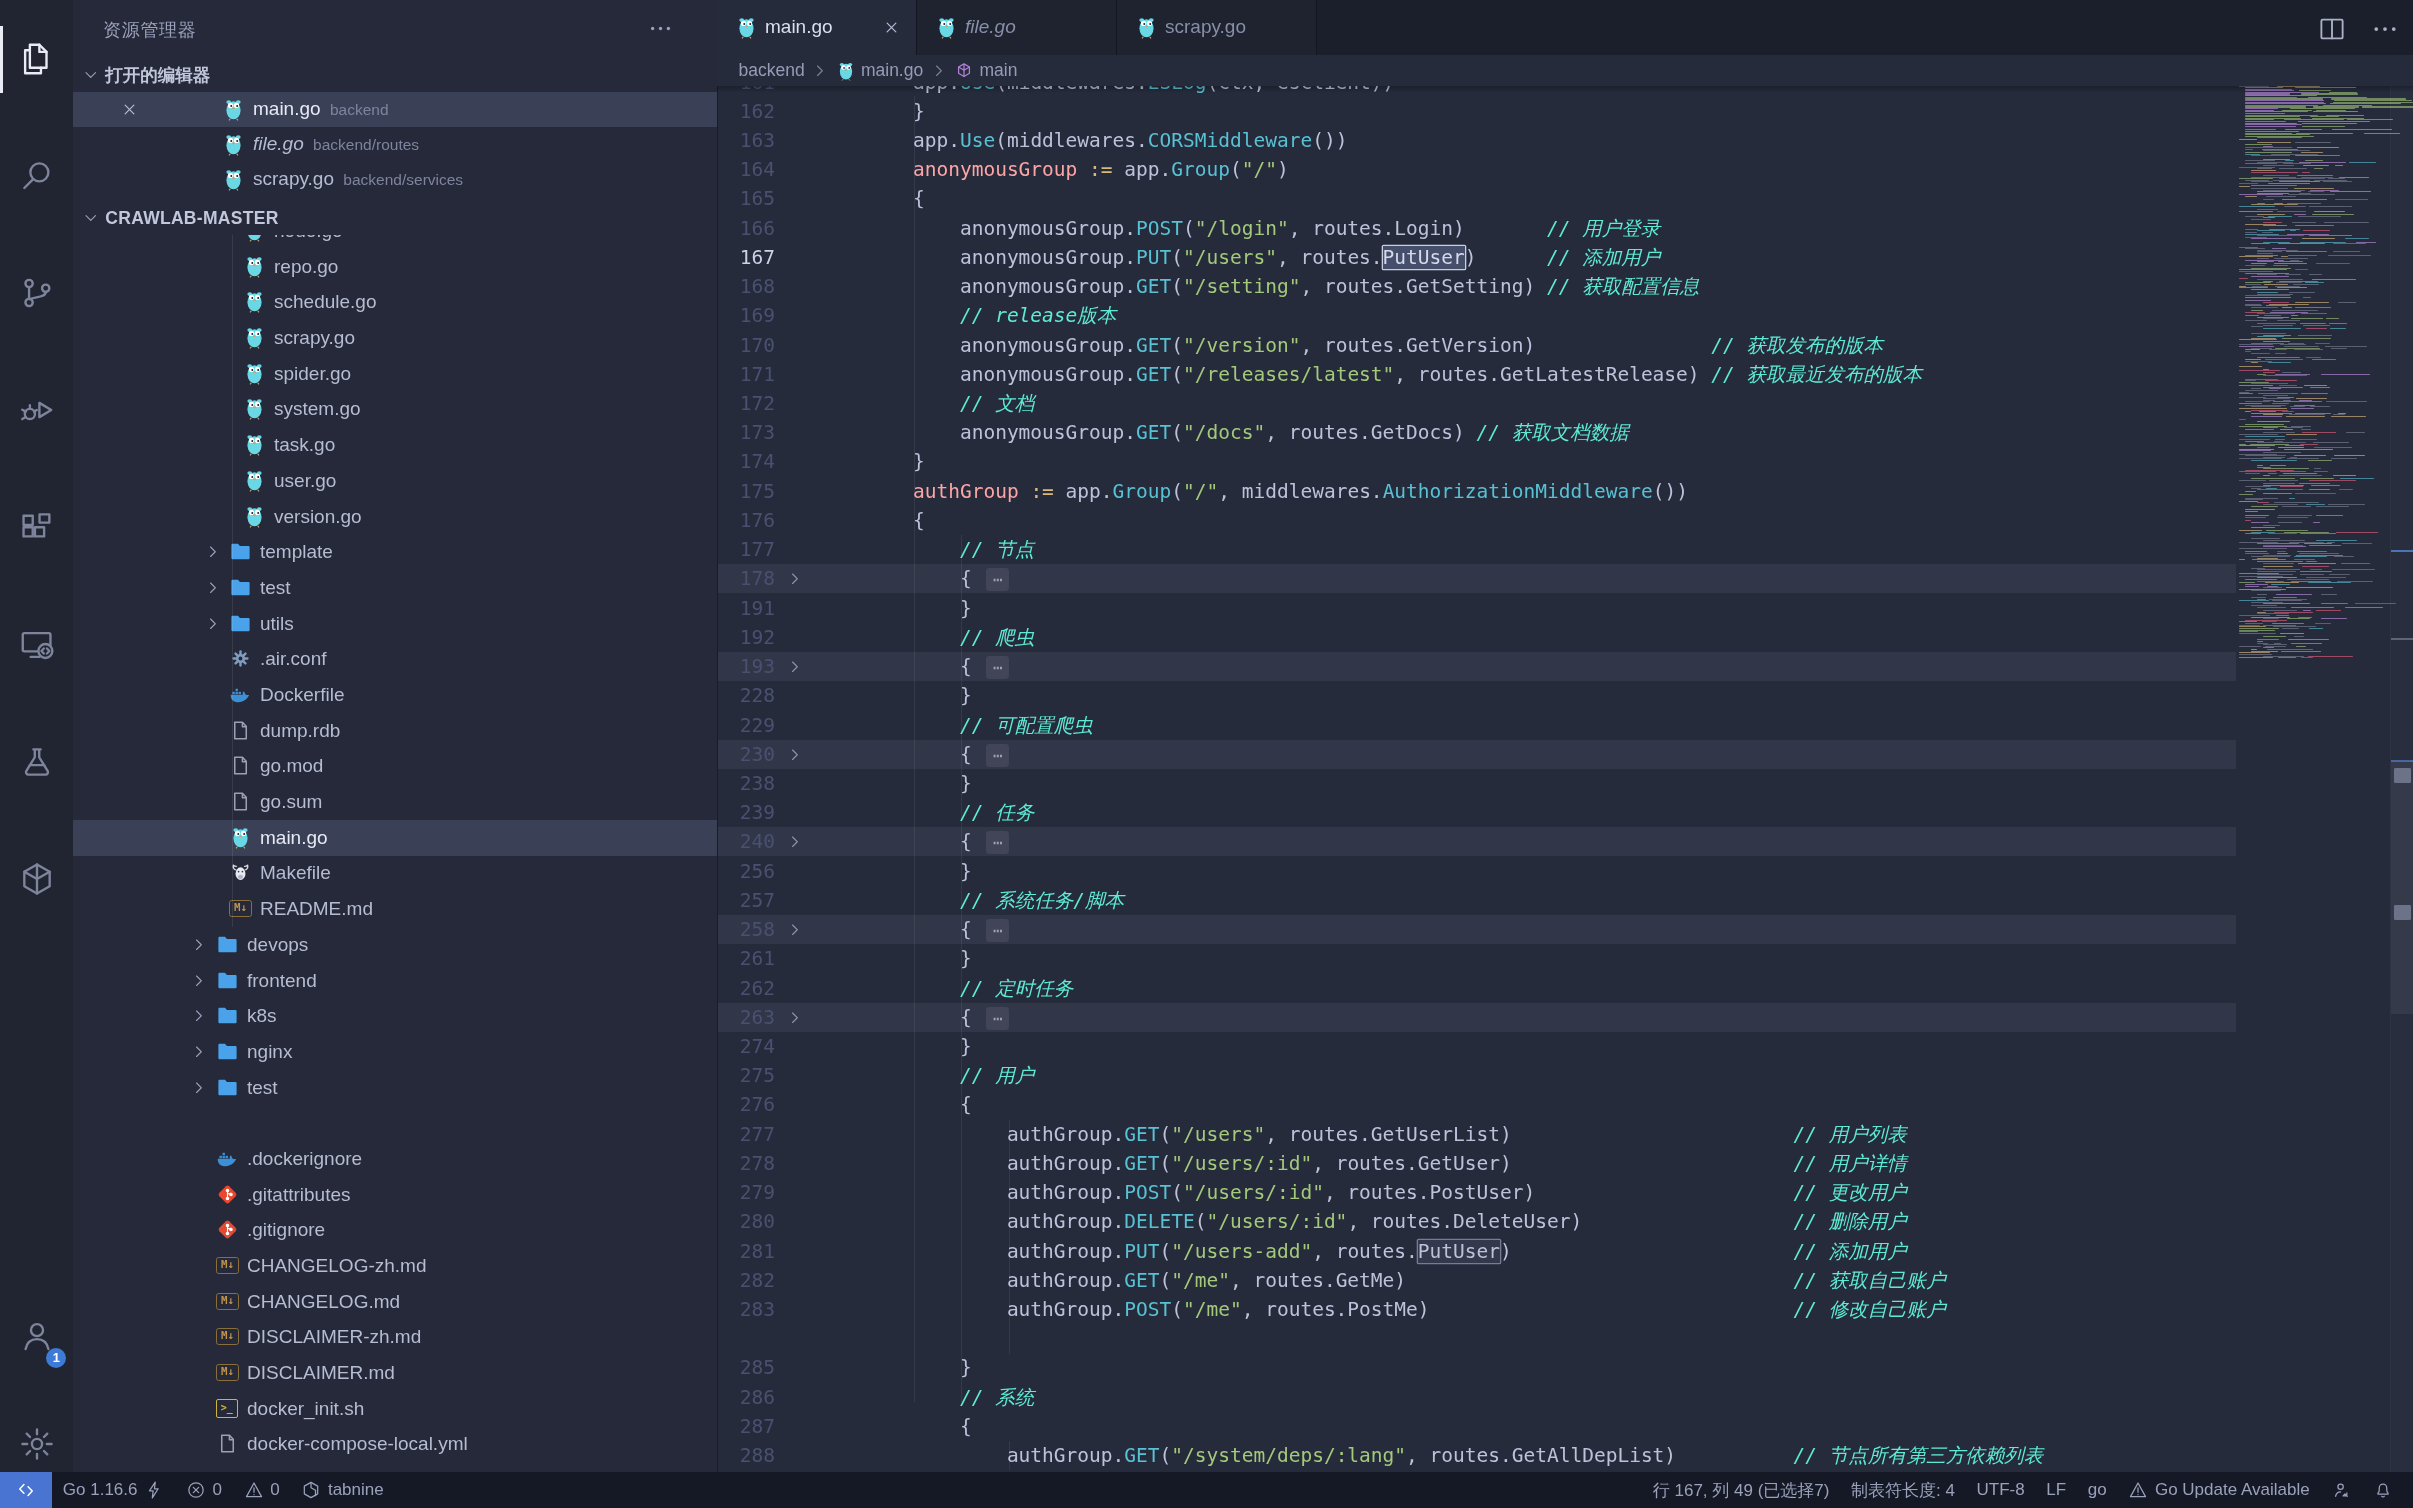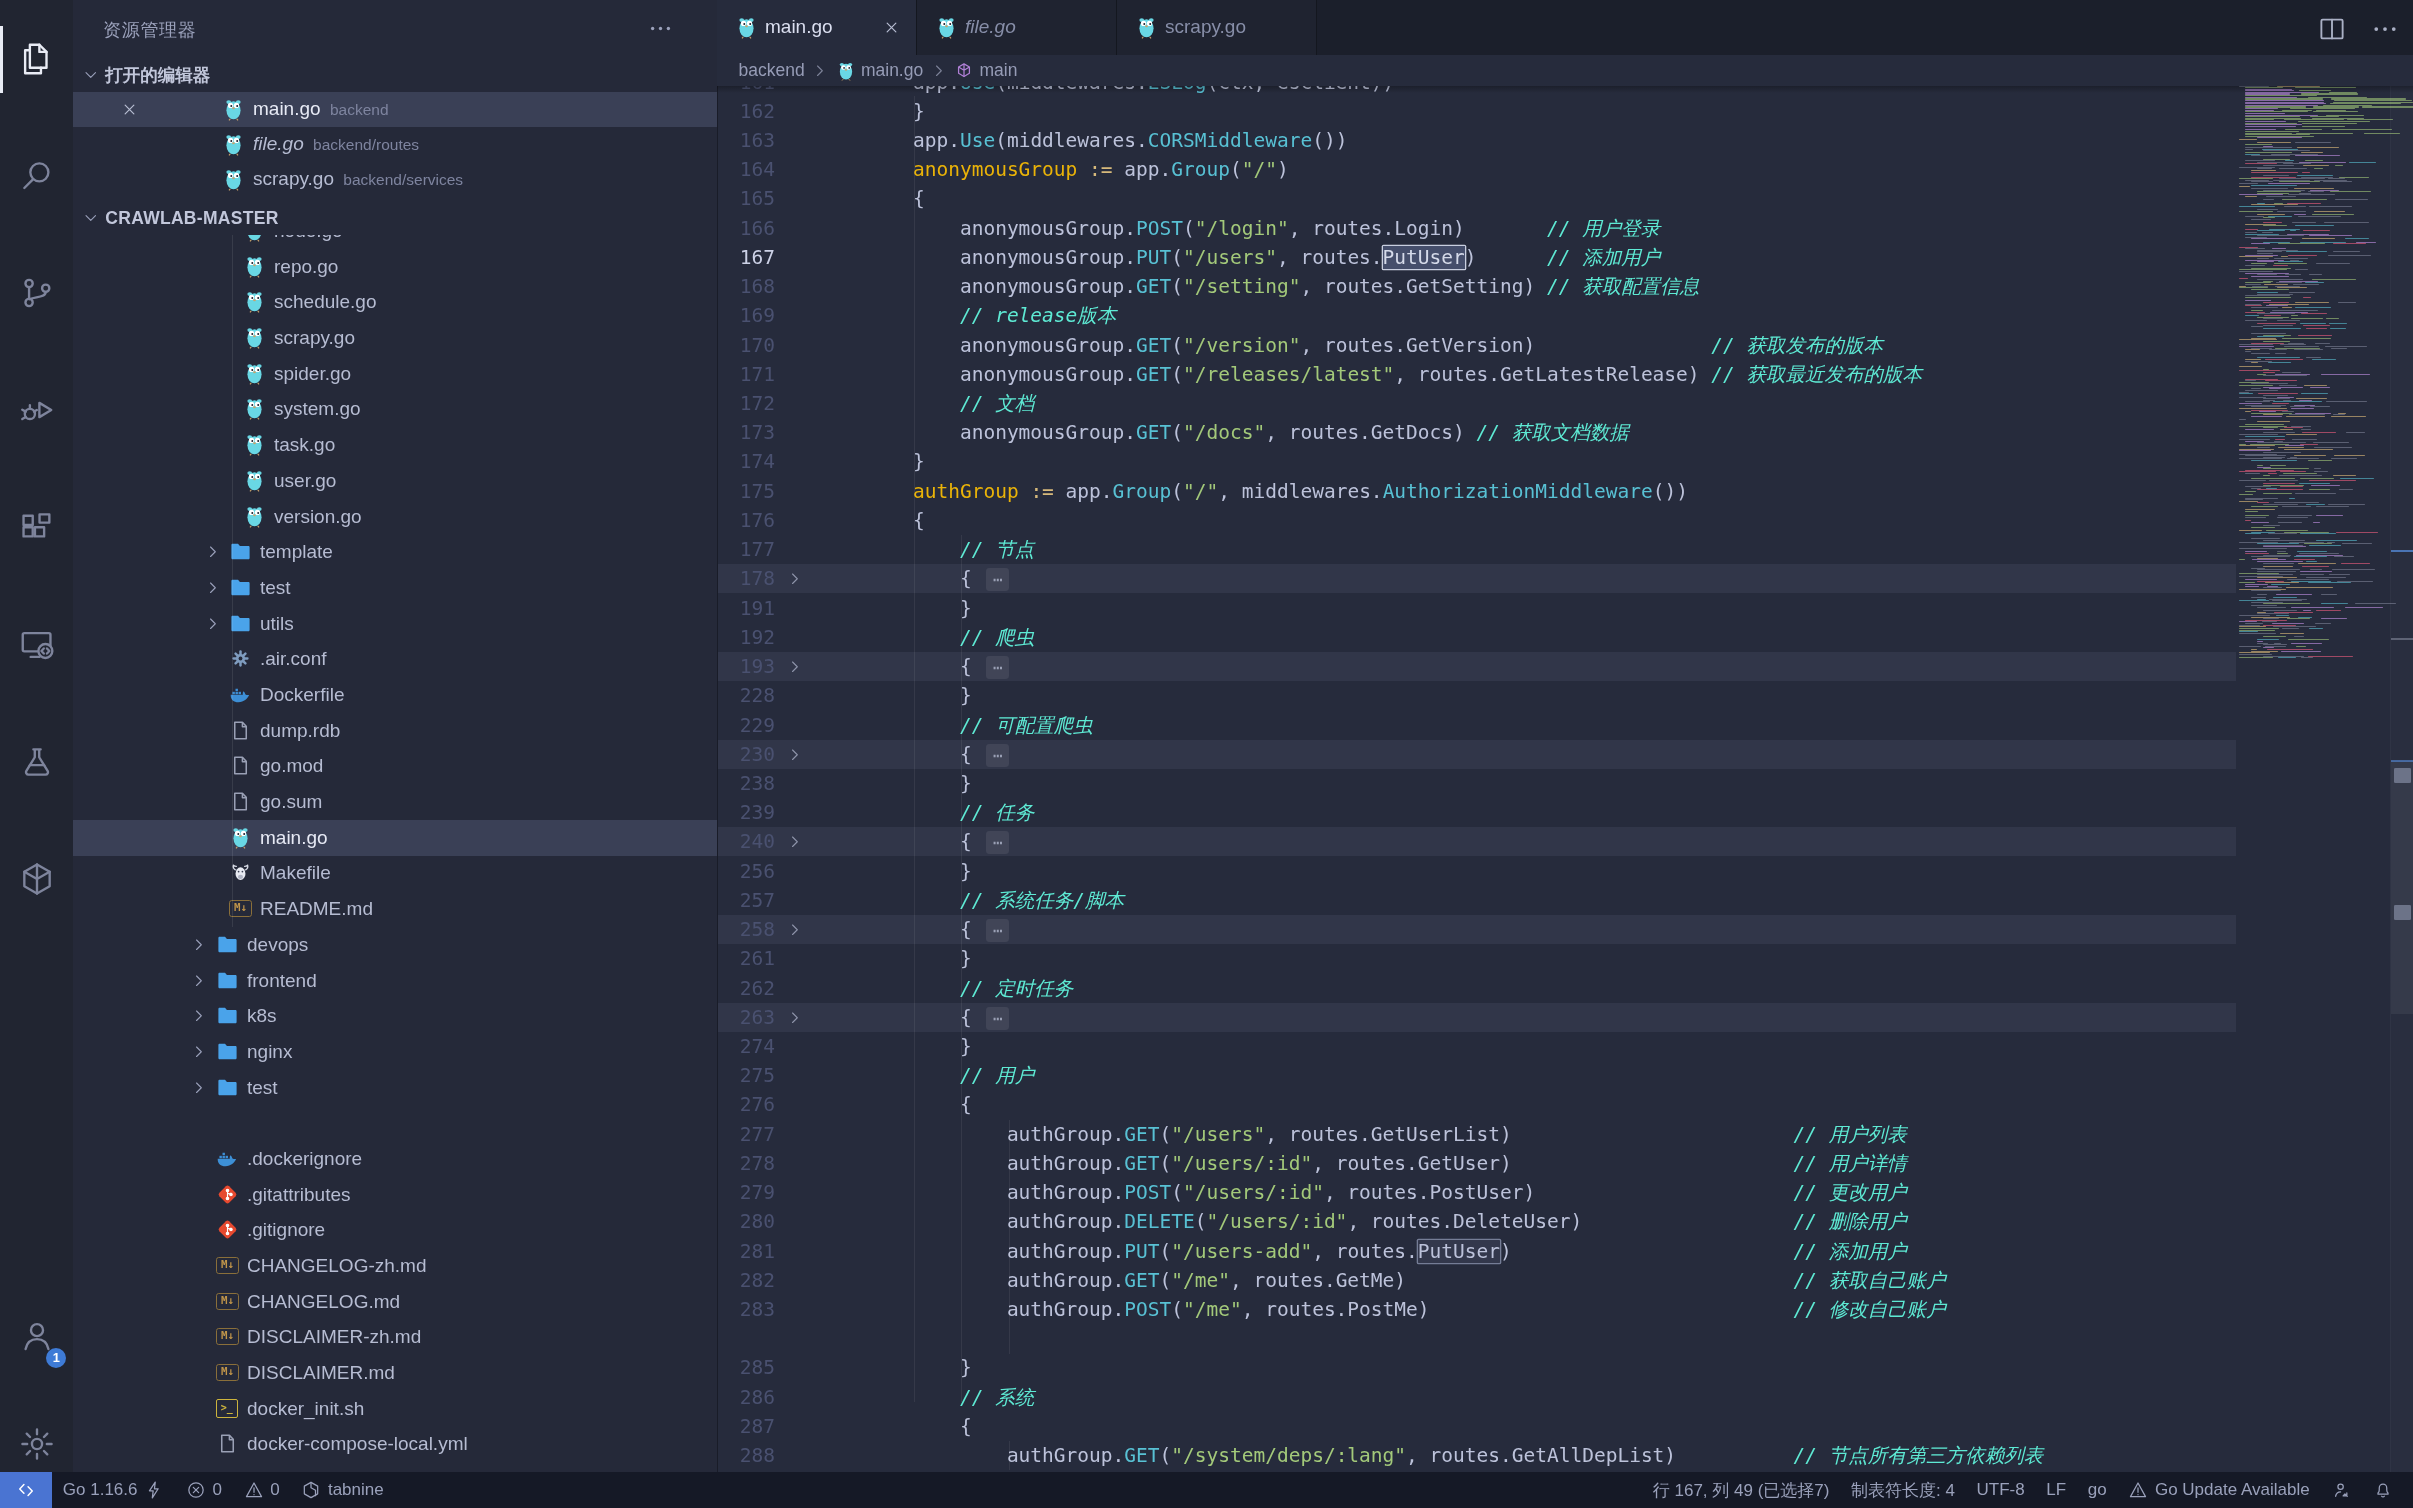--- a/index.html
+++ b/index.html
@@ -69,21 +69,21 @@
   
   #editor{position:absolute;left:717px;top:0;width:1519px;height:1472px;background:#262b3c;overflow:hidden;}
   .code-row{position:absolute;left:0;width:100%;height:30px;}
   .code-row.hl{background:rgba(120,130,160,.13);}
   .gutter-num{position:absolute;left:0;top:0;width:58px;text-align:right;font-family:"DejaVu Sans Mono",monospace;font-size:19.5px;line-height:30px;color:#4a5170;}
   .code-row.cur .gutter-num{color:#ccd1e6;}
   .fold-chev{position:absolute;left:69px;top:6px;width:17.5px;height:17.5px;color:#8f95ab;cursor:pointer;}
   .fold-chev svg{width:17.5px;height:17.5px;}
   .code-text{position:absolute;left:149px;top:0;white-space:pre;font-family:"DejaVu Sans Mono",monospace;font-size:19.5px;line-height:30px;color:#bcc2da;}
   .tk-p{color:#bcc2da;} .tk-t{color:#58c1d4;} .tk-s{color:#a3c97a;}
-  .tk-r{color:#eab308;} .tk-o{color:#d6b97b;} .tk-c{color:#5eead4;font-style:italic;}
+  .tk-r{color:#fca5a5;} .tk-o{color:#d6b97b;} .tk-c{color:#5eead4;font-style:italic;}
   .tk-sel{color:#d5dae9;background:#454e6b;box-shadow:0 0 0 1.3px #c9cfe0;border-radius:0.7px;}
   .tk-occ{color:#bcc2da;background:rgba(125,135,165,.15);box-shadow:0 0 0 1.3px #757d96;border-radius:0.7px;}
   .fold-badge{display:inline-block;color:#9aa0b5;background:rgba(255,255,255,.08);border-radius:3.4px;padding:0 6.7px;margin-left:2.7px;font-size:16px;line-height:23px;vertical-align:middle;}
   .indent-guide{position:absolute;width:0.7px;background:rgba(255,255,255,.07);}
   
   #minimap{position:absolute;left:2236px;top:82px;width:151px;height:606px;z-index:5;}
   .mm-bar{position:absolute;height:1.3px;border-radius:0.7px;opacity:.6;}
   #ruler{position:absolute;left:2390px;top:0;width:23.6px;height:1472px;background:rgba(255,255,255,.015);border-left:0.7px solid rgba(255,255,255,.03);z-index:6;}
   #ruler .slider{position:absolute;left:0;width:100%;top:761px;height:253px;background:rgba(255,255,255,.06);cursor:pointer;}
   .ruler-mark{position:absolute;left:2.7px;width:17.5px;height:15px;background:#6c7388;border-radius:1.3px;}

